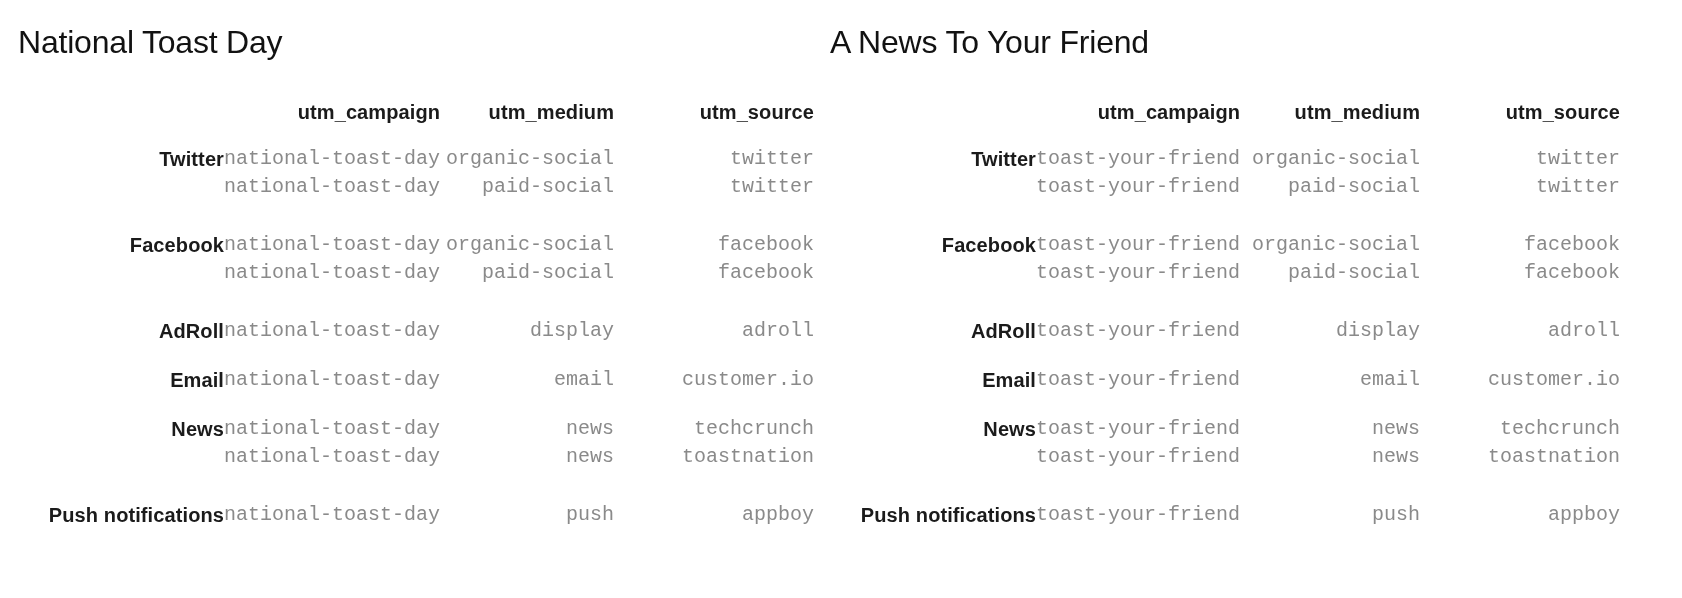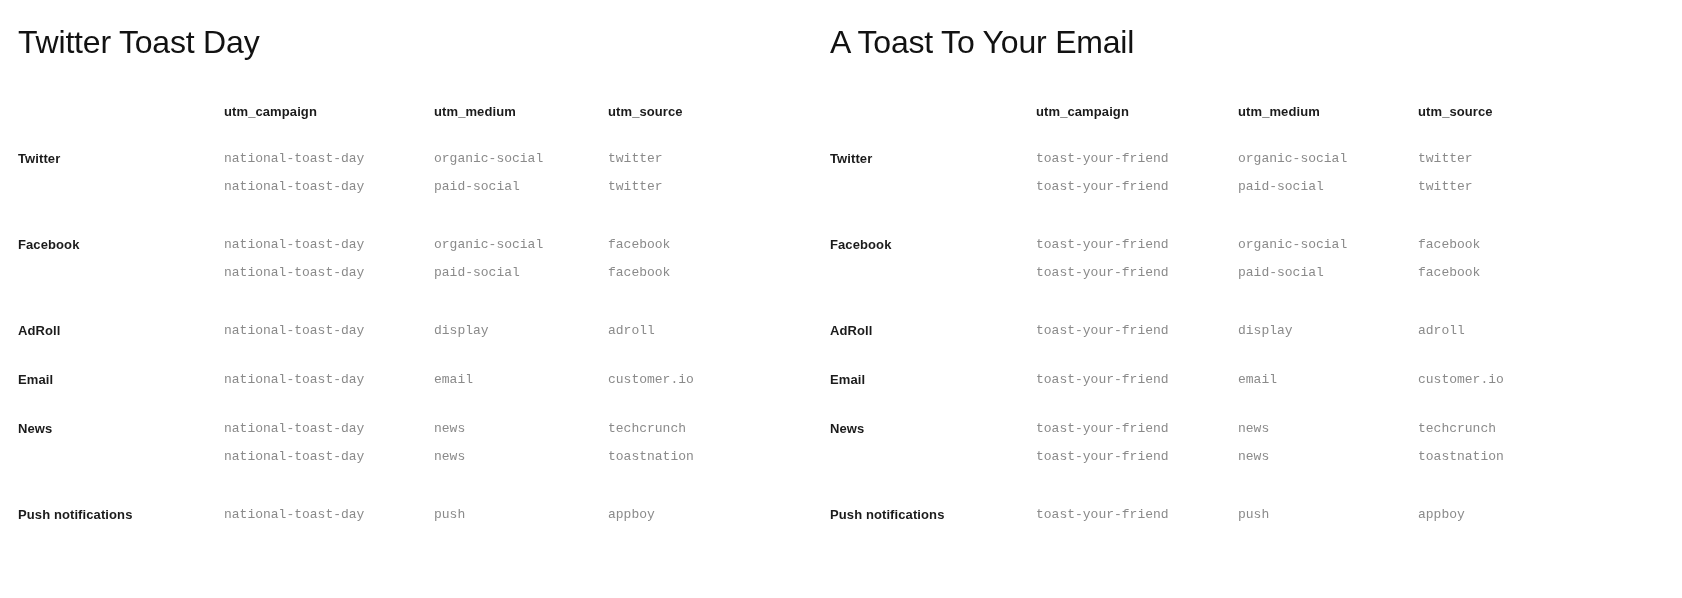--- a/index.html
+++ b/index.html
@@ -41,24 +41,24 @@
   }
 
   .utm-table {
     margin-top: 36px;
     border-collapse: collapse;
     table-layout: fixed;
   }
 
   .utm-table th,
   .utm-table td {
-    text-align: left;
+    text-align: right;
     vertical-align: top;
     padding: 0;
-    font-size: 13px;
+    font-size: 20px;
     line-height: 28px;
     white-space: nowrap;
   }
 
   
   .utm-table thead th {
     font-weight: 700;
     color: #1b1b1b;
     padding-bottom: 19px;
     letter-spacing: 0.1px;
@@ -105,21 +105,21 @@
   .utm-table tbody tr.group-gap-sm > * {
     padding-bottom: 21px;
   }
 </style>
 </head>
 <body>
 
 <div class="board">
 
   <section class="panel panel-left">
-    <h1 class="panel-title">Twitter Toast Day</h1>
+    <h1 class="panel-title">National Toast Day</h1>
 
     <table class="utm-table">
       <colgroup>
         <col class="col-label">
         <col class="col-camp">
         <col class="col-medium">
         <col class="col-source">
       </colgroup>
       <thead>
         <tr>
@@ -221,21 +221,21 @@
             </td>
             <td class="cell-value">
               <span class="line">appboy</span>
             </td>
           </tr>
         </tbody>
     </table>
   </section>
 
   <section class="panel panel-right">
-    <h1 class="panel-title">A Toast To Your Email</h1>
+    <h1 class="panel-title">A News To Your Friend</h1>
 
     <table class="utm-table">
       <colgroup>
         <col class="col-label">
         <col class="col-camp">
         <col class="col-medium">
         <col class="col-source">
       </colgroup>
       <thead>
         <tr>

